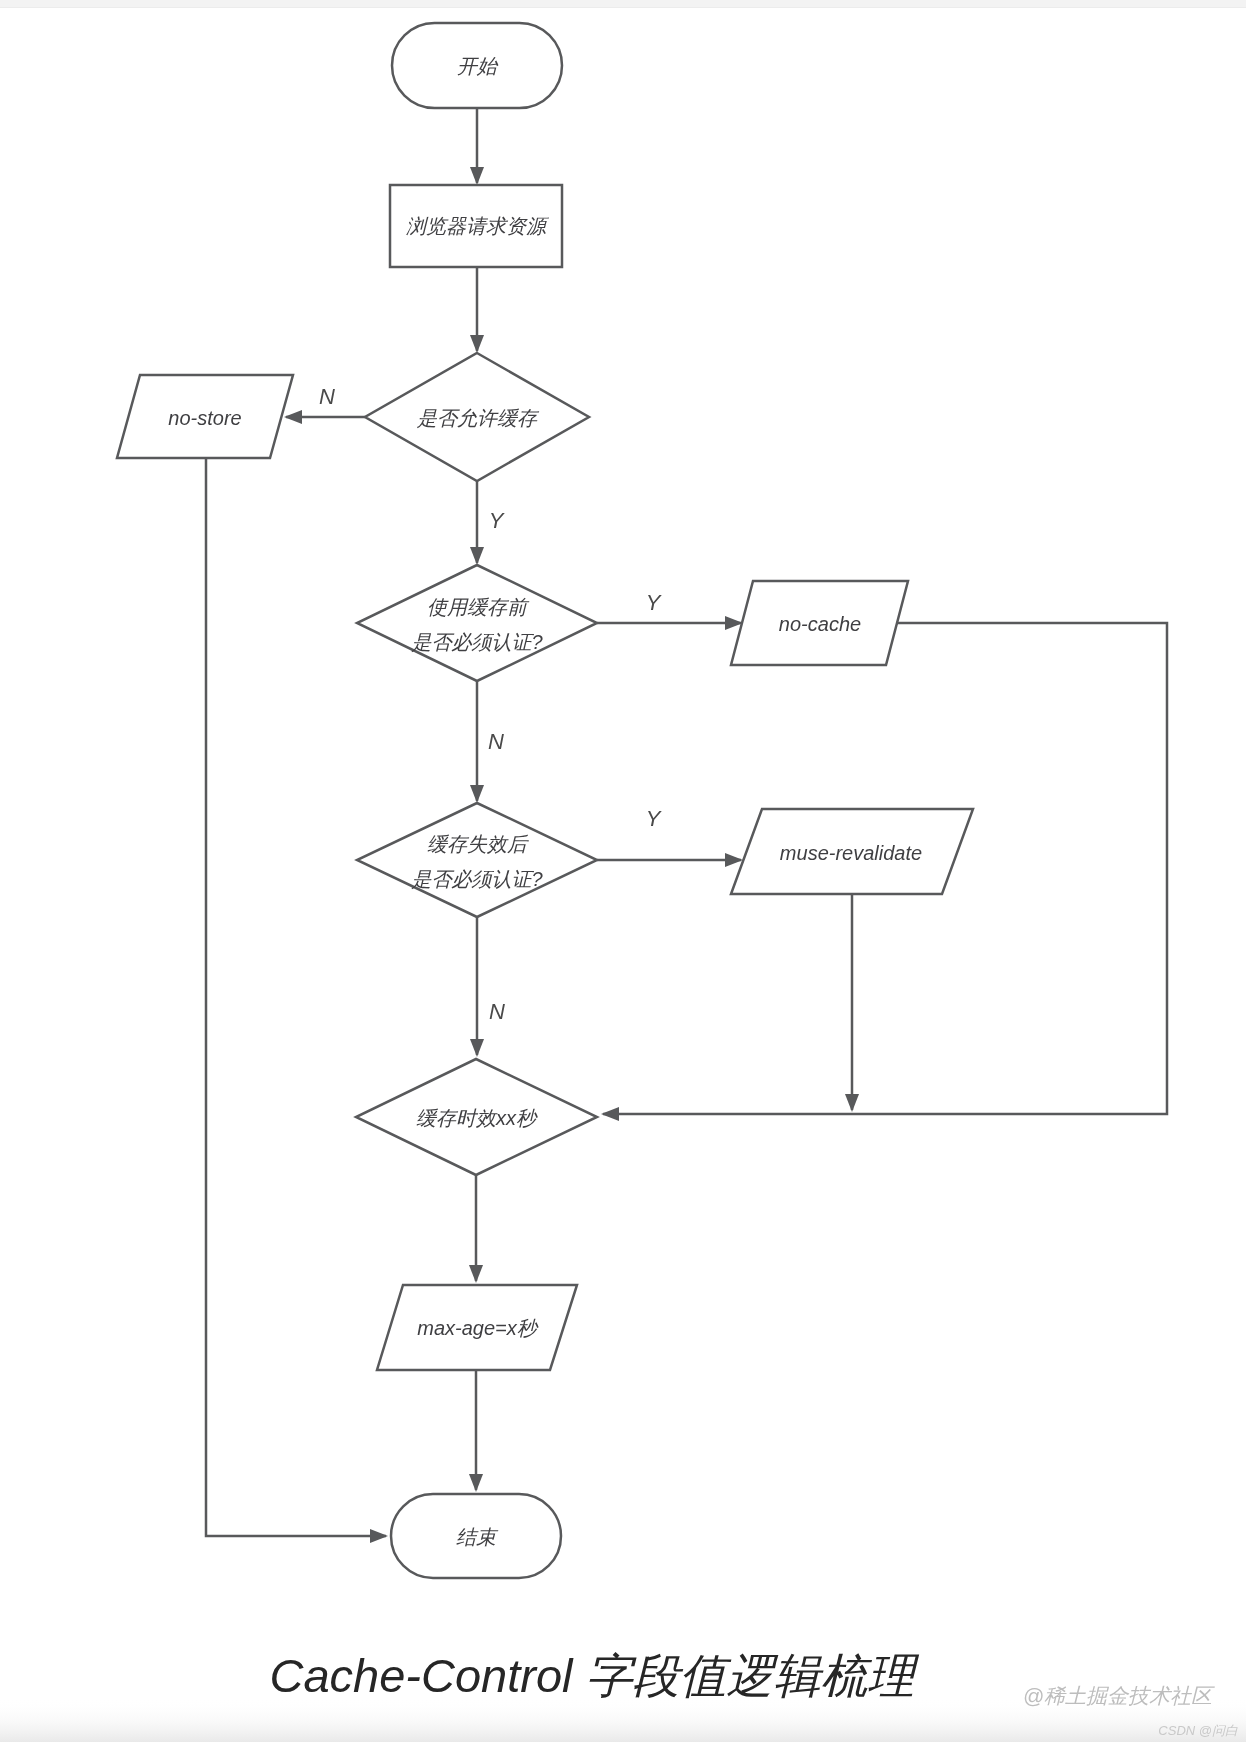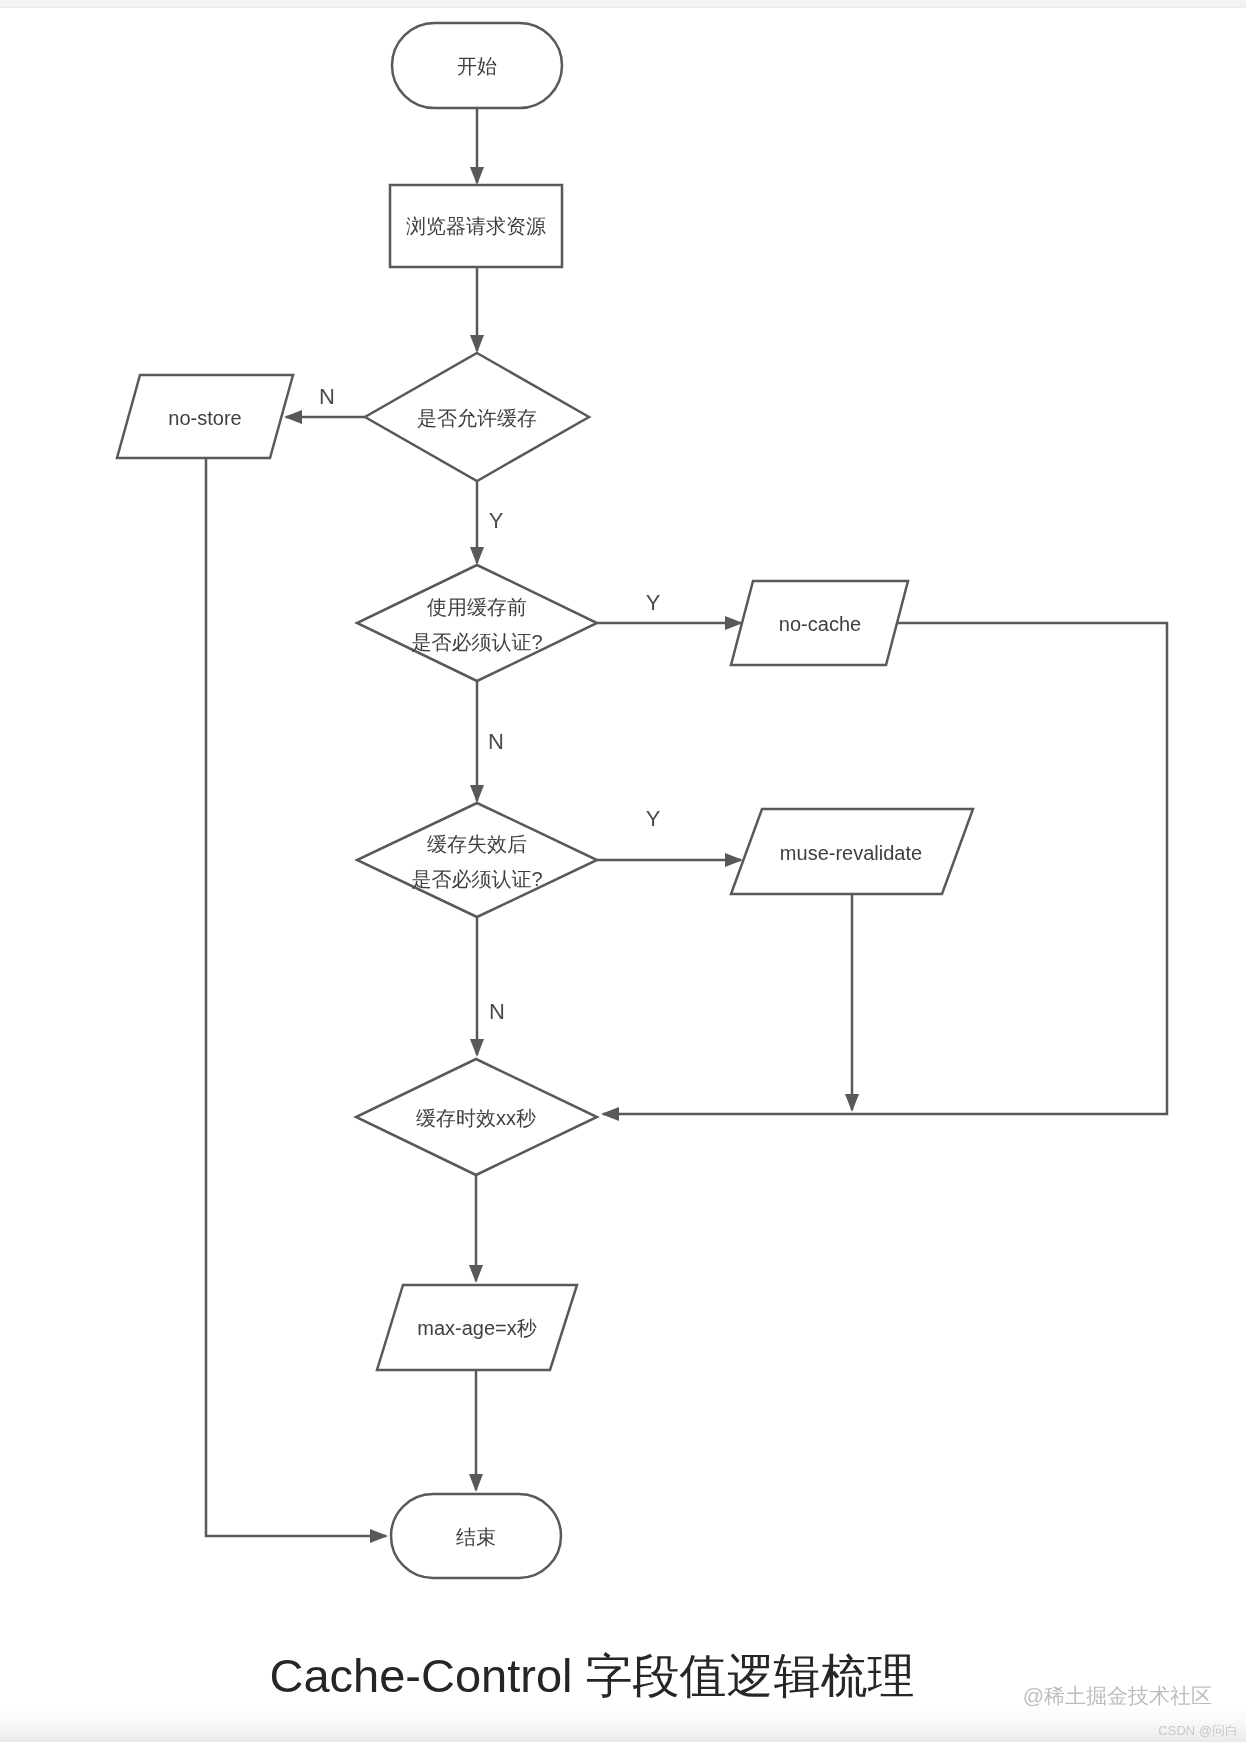--- a/index.html
+++ b/index.html
@@ -3,20 +3,21 @@
 <meta charset="utf-8">
 <style>
   html, body { margin: 0; padding: 0; background: #ffffff; }
   .page {
     position: relative;
     width: 1246px;
     height: 1742px;
     background: #ffffff;
     overflow: hidden;
     font-family: "Liberation Sans", sans-serif;
+    font-style: italic;
   }
   .top-strip {
     position: absolute; top: 0; left: 0; right: 0;
     height: 7px; background: #f3f3f3; border-bottom: 1px solid #ececec;
   }
   .flowchart { position: absolute; top: 0; left: 0; width: 1246px; height: 1742px; }
   .shape { fill: #ffffff; stroke: #58595b; stroke-width: 2.5; }
   .connector { fill: none; stroke: #58595b; stroke-width: 2.5; }
   .node-label {
     font-family: "Liberation Sans", sans-serif;

